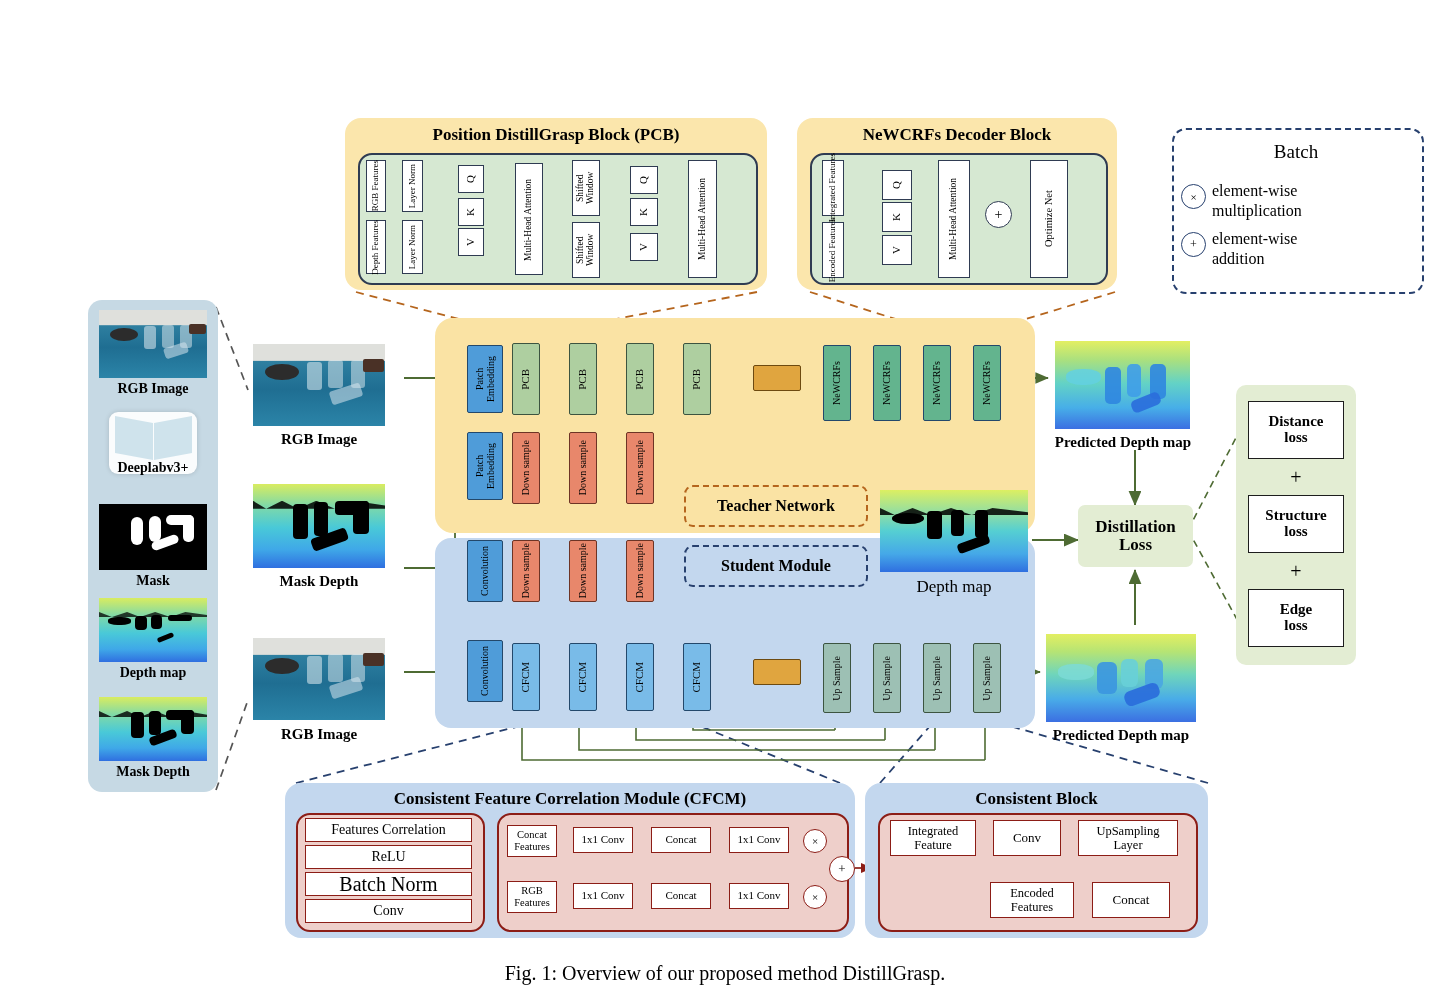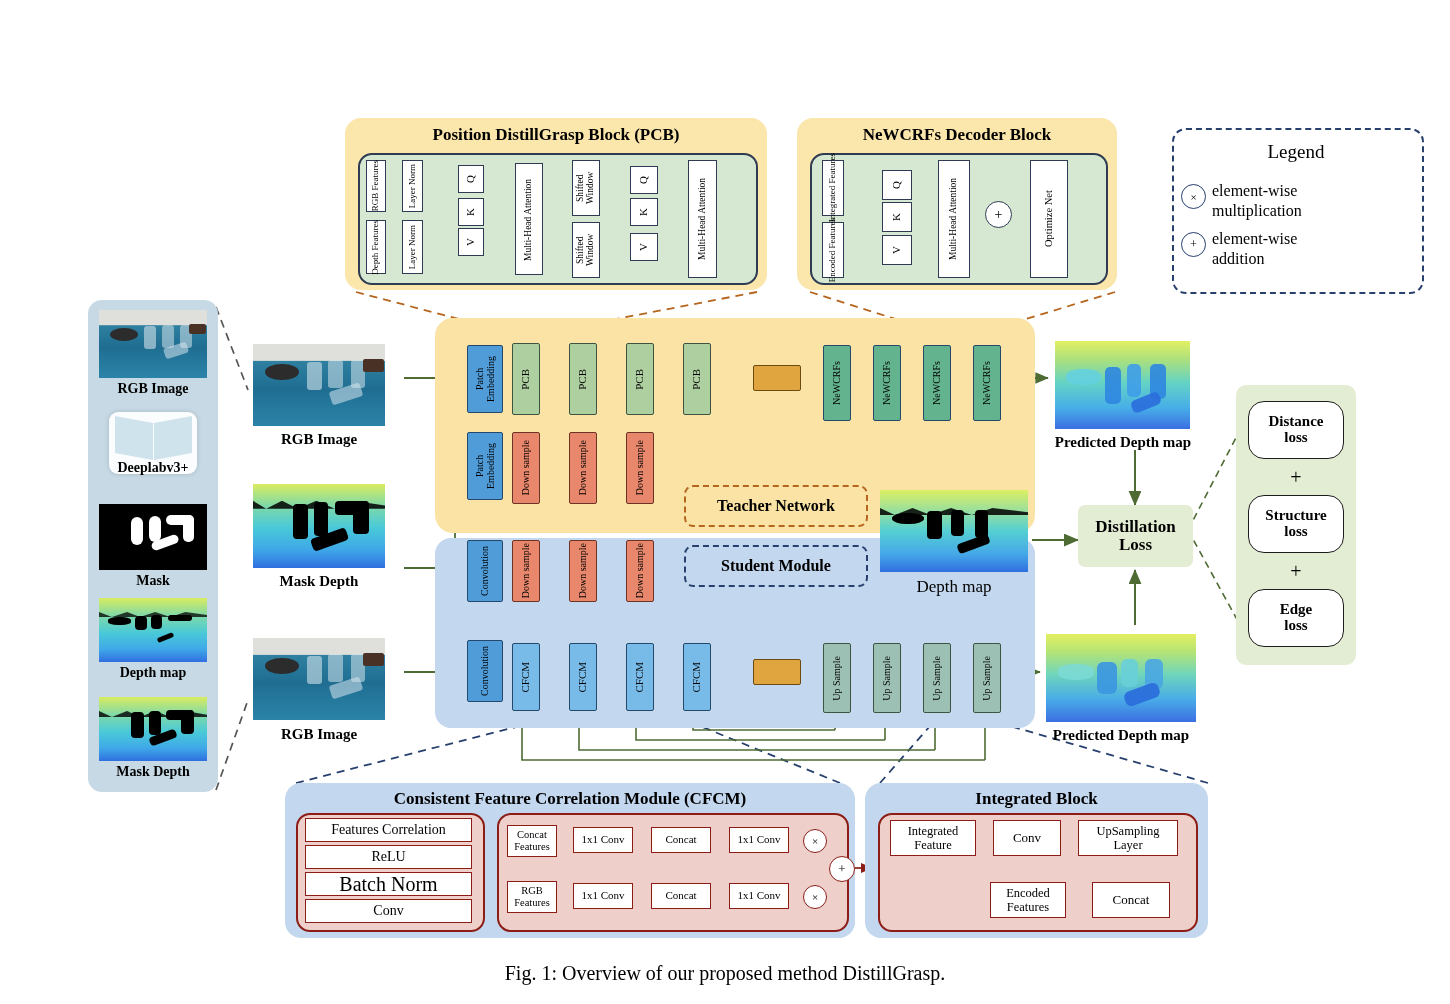--- a/index.html
+++ b/index.html
@@ -23,21 +23,21 @@
   
   .n-white{background:#fff;border:1.6px solid #2f3b52;}
   .n-white-red{background:#fff;border:1.6px solid #8c1d16;}
   .n-blue{background:#4f9cd9;border:1.6px solid #23486b;border-radius:2px;}
   .n-lblue{background:#79bbe8;border:1.6px solid #23486b;border-radius:2px;}
   .n-pcb{background:#aecfa0;border:1.6px solid #3c5440;border-radius:2px;}
   .n-orange{background:#e8876b;border:1.6px solid #6d3425;border-radius:2px;}
   .n-newcrf{background:#63b48e;border:1.6px solid #23486b;border-radius:2px;}
   .n-up{background:#9dc0b4;border:1.6px solid #3c5440;border-radius:2px;}
   .n-gold{background:#e0a53f;border:1.6px solid #6d4a10;border-radius:2px;}
-  .n-loss{background:#fff;border:1.8px solid #1d1d1d;border-radius:16px;font-weight:bold;}
+  .n-loss{background:#fff;border:1.8px solid #1d1d1d;border-radius:0;font-weight:bold;}
   .n-distill{background:#e3edd3;border-radius:7px;font-weight:bold;}
   
   .dash-orange{border:2px dashed #b5651d;border-radius:9px;background:transparent;}
   .dash-navy{border:2px dashed #27406e;border-radius:9px;background:transparent;}
   .dash-legend{border:2.5px dashed #27406e;border-radius:14px;background:#fff;}
   
   .lbl{position:absolute;font-weight:bold;text-align:center;white-space:nowrap;font-family:Liberation Serif, serif;}
   .lbl-serif{position:absolute;text-align:center;white-space:nowrap;}
   
   .img{position:absolute;overflow:hidden;}
@@ -390,21 +390,21 @@
     <span class="vtext" style="font-size:9.5px;white-space:normal;height:110px;">Multi-Head Attention</span>
   </div>
 <div class="opsym" style="left:985px;top:201px;width:25px;height:25px;border:1.8px solid #2f3b52;font-size:14px;">
   <span>+</span>
 </div>
 <div class="blk n-white" style="left:1030px;top:160px;width:38px;height:118px;">
     <span class="vtext" style="font-size:10.5px;white-space:normal;height:100px;">Optimize Net</span>
   </div>
 
 <div class="abs dash-legend" style="left:1172px;top:128px;width:248px;height:162px;"></div>
-<div class="ttl" style="left:1172px;top:141px;width:248px;font-size:19px;font-weight:normal;">Legend</div>
+<div class="ttl" style="left:1172px;top:141px;width:248px;font-size:19px;font-weight:normal;">Batch</div>
 <div class="opsym" style="left:1181px;top:184px;width:23px;height:23px;border:1.5px solid #27406e;font-size:11px;">
   <span>×</span>
 </div>
 <div class="lbl-serif" style="left:1212px;top:182px;font-size:16px;text-align:left;">element-wise</div>
 <div class="lbl-serif" style="left:1212px;top:202px;font-size:16px;text-align:left;">multiplication</div>
 <div class="opsym" style="left:1181px;top:232px;width:23px;height:23px;border:1.5px solid #27406e;font-size:12px;">
   <span>+</span>
 </div>
 <div class="lbl-serif" style="left:1212px;top:230px;font-size:16px;text-align:left;">element-wise</div>
 <div class="lbl-serif" style="left:1212px;top:250px;font-size:16px;text-align:left;">addition</div>
@@ -609,34 +609,34 @@
   <span>×</span>
 </div>
 <div class="opsym" style="left:803px;top:885px;width:22px;height:22px;border:1.6px solid #8c1d16;font-size:11px;">
   <span>×</span>
 </div>
 <div class="opsym" style="left:829px;top:856px;width:24px;height:24px;border:1.6px solid #8c1d16;font-size:13px;">
   <span>+</span>
 </div>
 
 <div class="abs panel-blue" style="left:865px;top:783px;width:343px;height:155px;"></div>
-<div class="ttl" style="left:865px;top:789px;width:343px;font-size:17px;">Integrated Block</div>
+<div class="ttl" style="left:865px;top:789px;width:343px;font-size:17px;">Consistent Block</div>
 <div class="abs panel-pink-in" style="left:878px;top:813px;width:316px;height:115px;"></div>
 <div class="blk n-white-red" style="left:890px;top:820px;width:86px;height:36px;font-size:12.5px;line-height:1.15;">
   <span style="white-space:pre-line;">Integrated
 Feature</span>
 </div>
 <div class="blk n-white-red" style="left:993px;top:820px;width:68px;height:36px;font-size:13px;">
     <span>Conv</span>
   </div>
 <div class="blk n-white-red" style="left:1078px;top:820px;width:100px;height:36px;font-size:12.5px;line-height:1.15;">
   <span style="white-space:pre-line;">UpSampling
 Layer</span>
 </div>
-<div class="blk n-white-red" style="left:990px;top:882px;width:76px;height:36px;font-size:12.5px;line-height:1.15;">
+<div class="blk n-white-red" style="left:990px;top:882px;width:84px;height:36px;font-size:12.5px;line-height:1.15;">
   <span style="white-space:pre-line;">Encoded
 Features</span>
 </div>
 <div class="blk n-white-red" style="left:1092px;top:882px;width:78px;height:36px;font-size:13px;">
     <span>Concat</span>
   </div>
 
 <div class="caption" style="left:0;top:962px;font-size:20px;">Fig. 1: Overview of our proposed method DistillGrasp.</div>
 
 </body></html>

